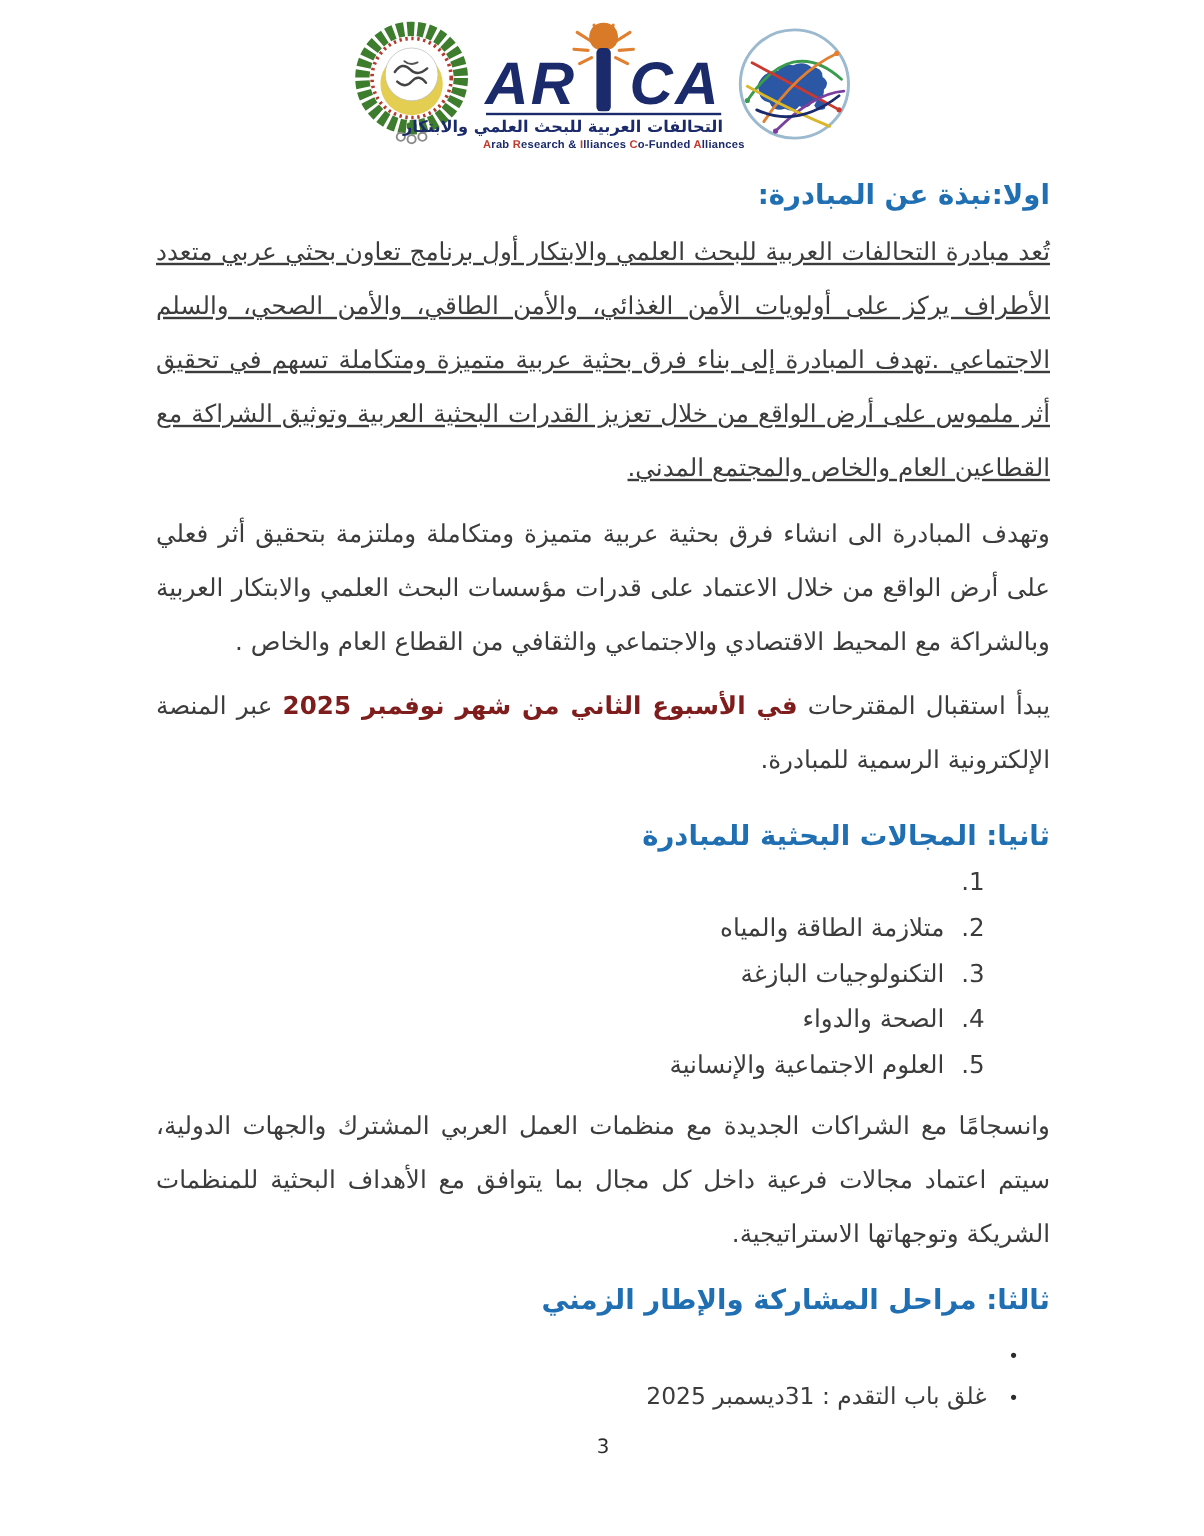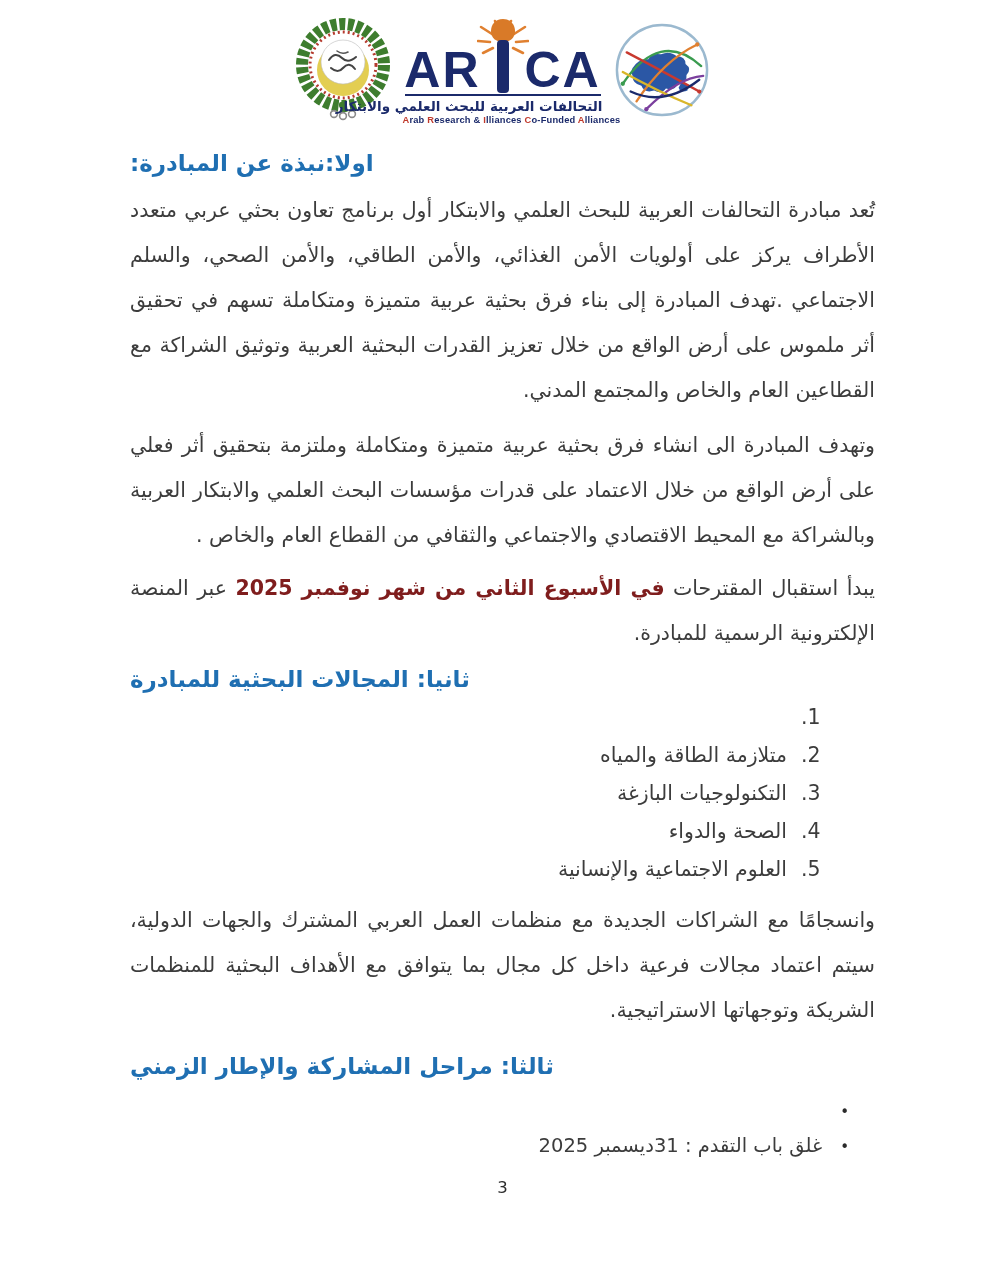--- a/index.html
+++ b/index.html
@@ -38,20 +38,21 @@
     align-items: flex-end;
     height: 78px;
   }
   .arica-letters {
     font-family: "Liberation Sans", sans-serif;
     font-size: 50px;
     font-weight: 800;
     color: #1b2a6b;
     letter-spacing: 2px;
     line-height: 0.9;
+    font-style: italic;
   }
   .bulb-unit { width: 52px; height: 78px; margin: 0 -4px; }
   .arica-divider {
     border: 0;
     border-top: 2px solid #1b2a6b;
     margin: 1px 2px 2px 2px;
   }
   .arica-arabic {
     direction: rtl;
     font-size: 13.5px;
@@ -75,33 +76,33 @@
   
   .content {
     direction: rtl;
     padding: 0 128px 0 130px;
     color: #3c3c3c;
   }
   .heading {
     color: #1f6fb2;
     font-size: 23px;
     font-weight: 700;
-    text-align: left;
+    text-align: right;
   }
   .h1 { margin-top: 24px; }
-  .h2 { margin-top: 10px; }
+  .h2 { margin-top: 28px; }
   .h3 { margin-top: 20px; }
 
   .para {
     font-size: 20.5px;
     line-height: 45px;
     text-align: justify;
     text-justify: inter-word;
   }
-  .p1 { margin-top: 12px; }
+  .p1 { margin-top: 12px; text-decoration: underline; }
   .p2 { margin-top: 10px; }
   .p3 { margin-top: 8px; }
   .p4 { margin-top: 10px; }
   .para b { color: #7f1d1d; font-weight: 700; }
 
   .intro-line {
     margin-top: 14px;
     font-size: 20.5px;
     line-height: 45px;
     text-align: right;

